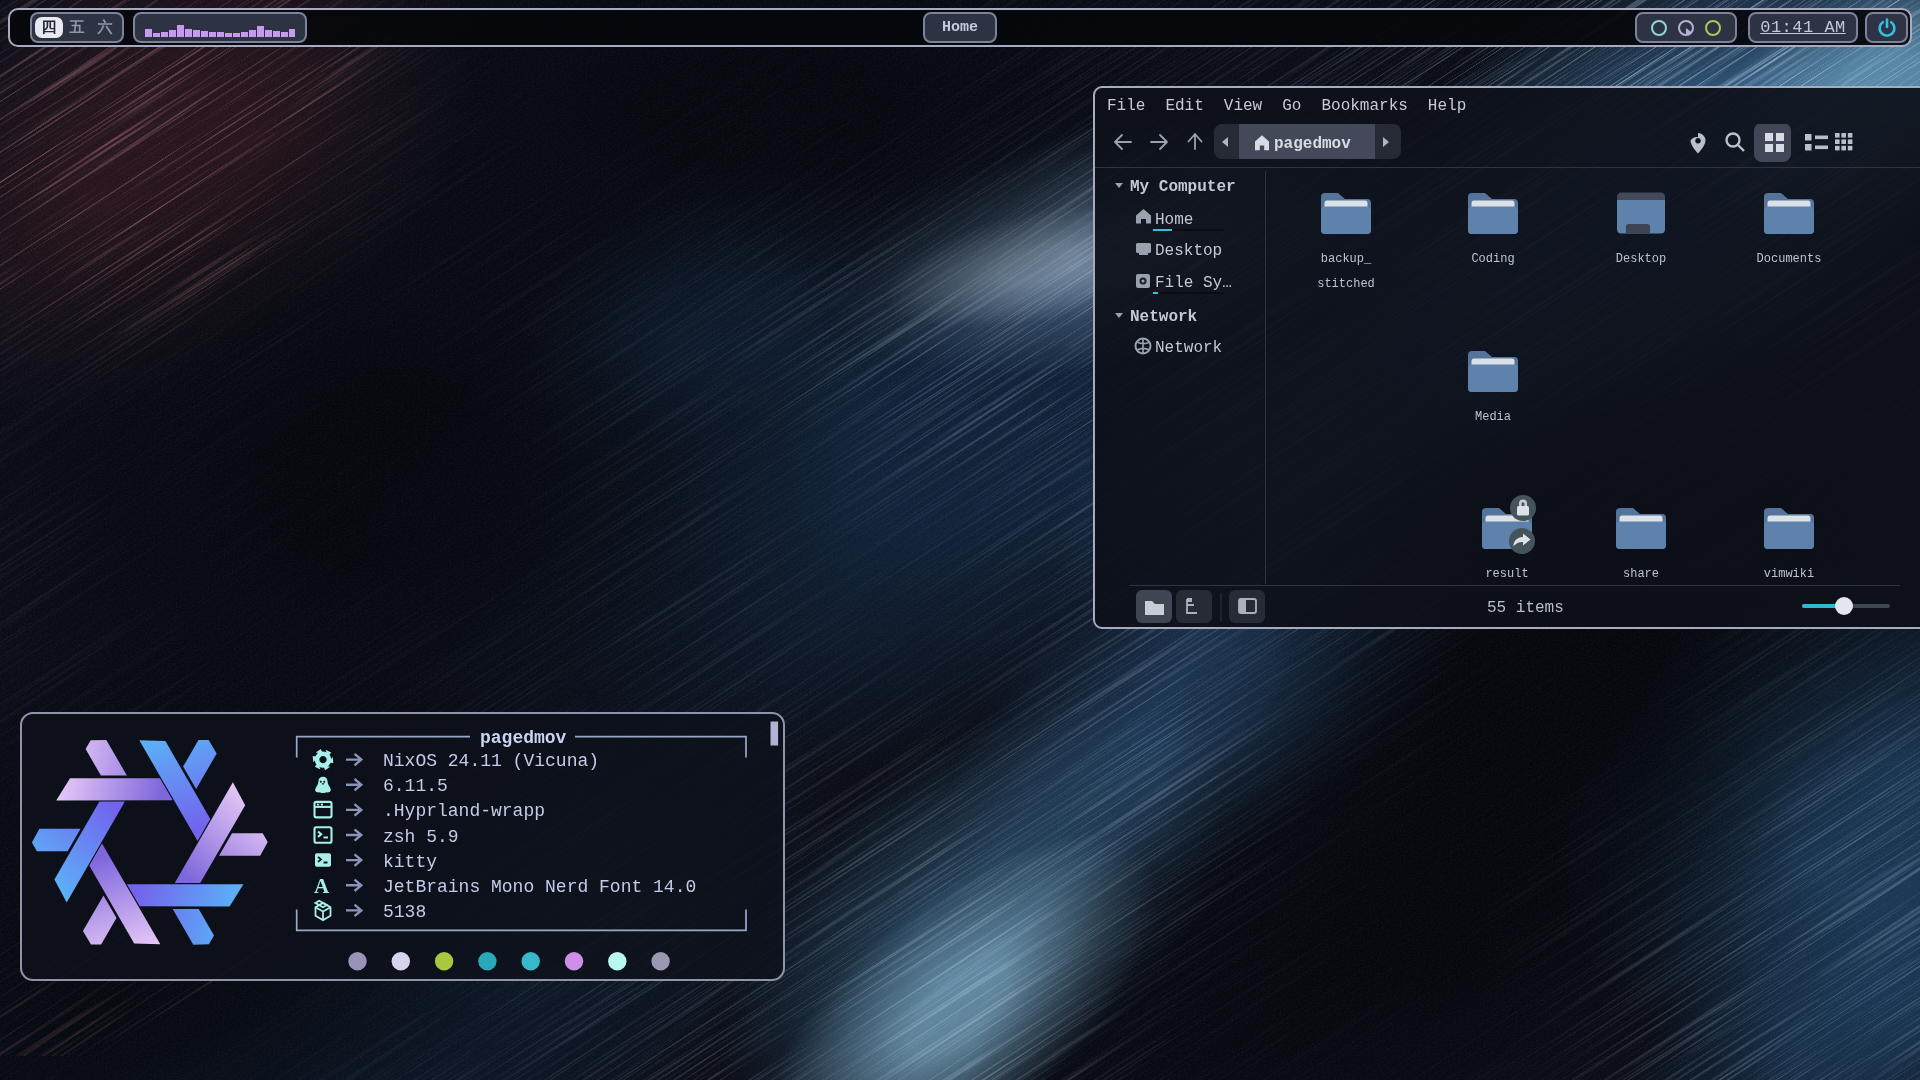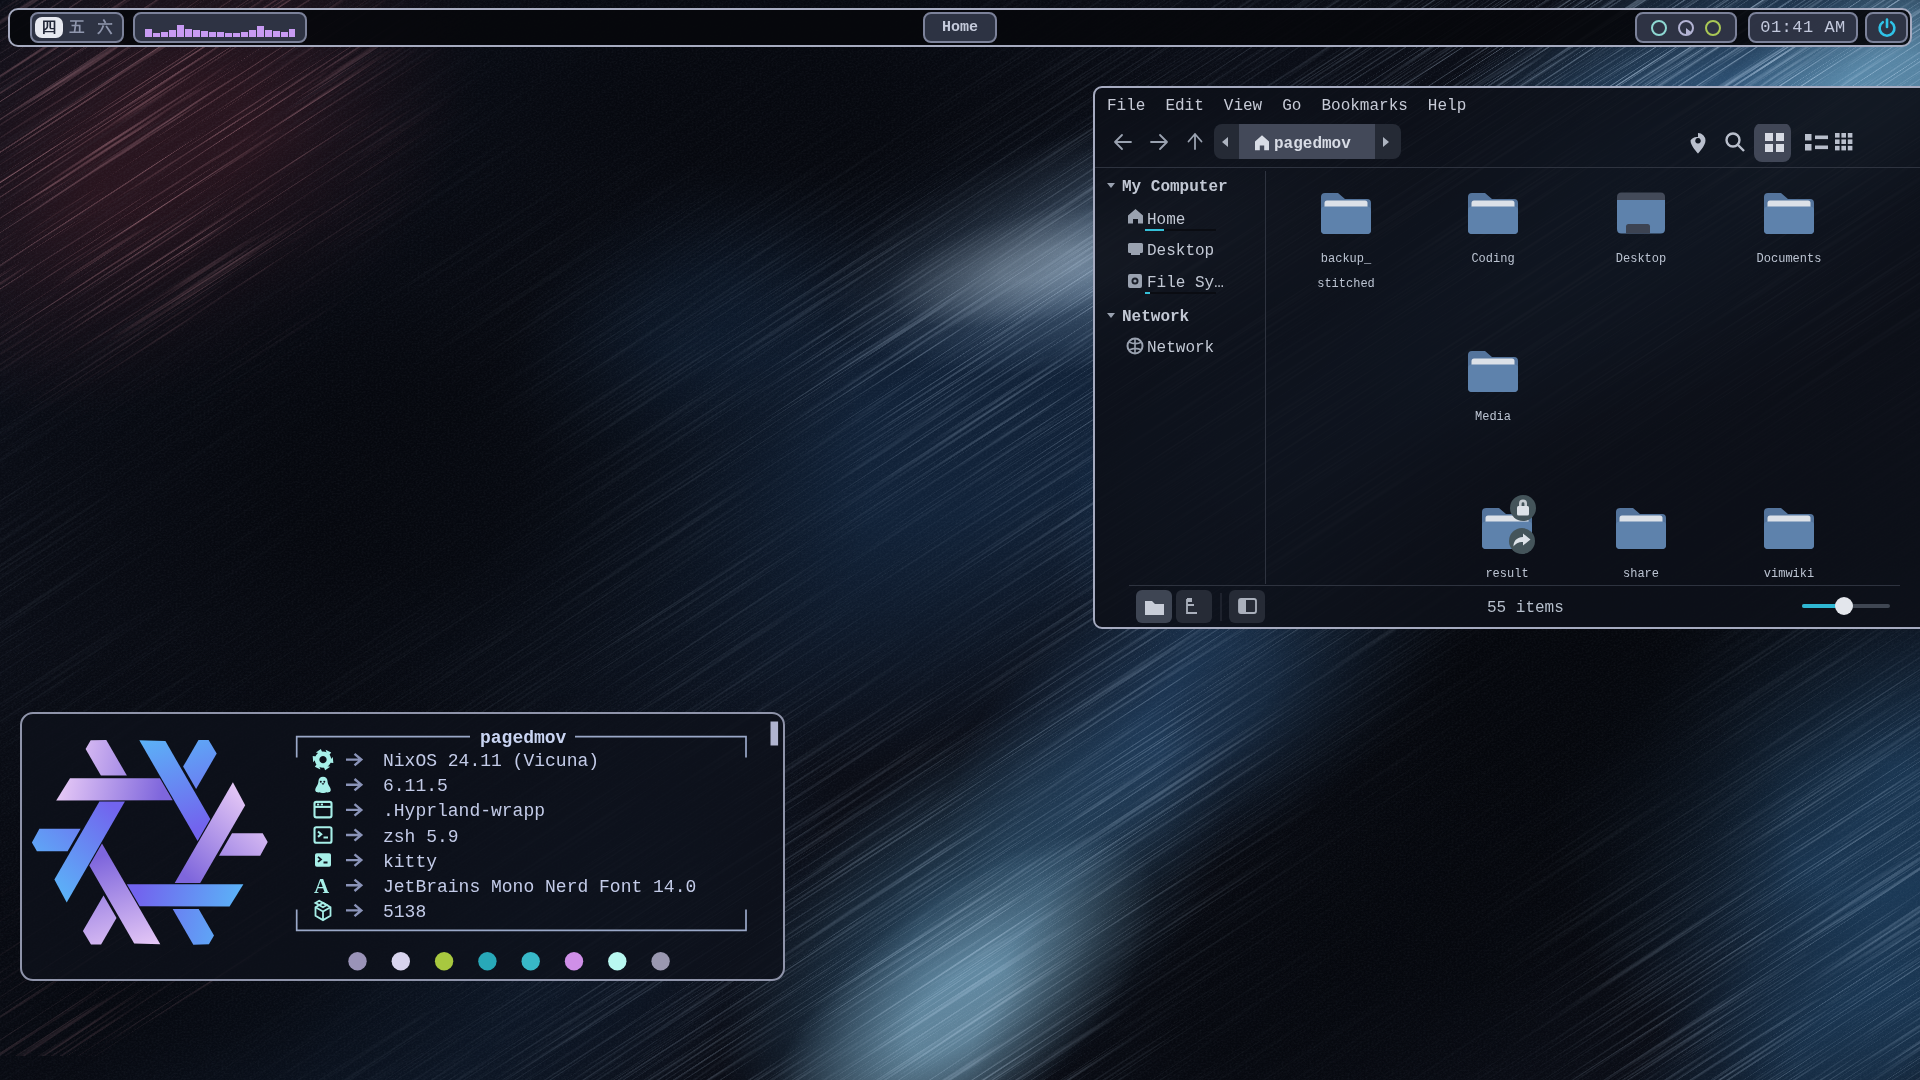--- a/index.html
+++ b/index.html
@@ -9,28 +9,28 @@
 
 #bar { position:absolute; left:8px; top:8px; width:1904px; height:39px; background:rgba(6,7,12,0.93); border:2px solid #a6abc0; border-radius:10px; }
 .mod { position:absolute; top:2px; height:31px; background:rgba(53,59,77,0.85); border:2px solid #7c829a; border-radius:8px; display:flex; align-items:center; }
 #ws { left:20px; width:94px; padding:0 3px; gap:0; }
 #ws .act { background:#e7e9f0; color:#232838; border-radius:7px; width:29px; height:21px; font-size:15px; font-weight:bold; display:flex; align-items:center; justify-content:center; }
 #ws .in { color:#8f96ad; font-size:15px; font-weight:bold; width:29px; text-align:center; }
 #viz { left:123px; width:174px; }
 #viz svg { margin:0 10px; }
 #home { left:913px; width:74px; justify-content:center; color:#c5cbdb; font-weight:bold; font-size:15px; }
 #stat { left:1625px; width:102px; justify-content:center; gap:9px; }
-#clock { left:1738px; width:110px; justify-content:center; color:#c2c8dc; font-size:17px; letter-spacing:0.5px; }
+#clock { left:1738px; width:110px; justify-content:center; color:#c2c8dc; font-size:17px; letter-spacing:0.5px;text-decoration:underline; }
 #pwr { left:1855px; width:43px; justify-content:center; }
 
 
 #fm { position:absolute; left:1093px; top:86px; width:897px; height:543px; background:rgba(13,16,25,0.93); border:2px solid #a6abc0; border-radius:9px; overflow:hidden; color:#c6cad6; }
 #fm .menus { height:36px; display:flex; align-items:center; gap:20px; padding-left:12px; font-size:16px; color:#c6cad6; }
 #fm .toolbar { height:44px; position:relative; border-bottom:1px solid #2e333f; }
-#fm .side { position:absolute; left:0; top:83px; bottom:43px; width:171px; border-right:1px solid #2e333f; font-size:16px; }
+#fm .side { position:absolute; left:0; top:83px; bottom:43px; width:171px; border-right:1px solid #2e333f; font-size:16px;padding-left:8px; }
 #fm .grid { position:absolute; left:172px; top:83px; right:0; bottom:43px; }
 #fm .statusbar { position:absolute; left:0; right:0; bottom:0; height:42px;margin-left:34px; }
 .icell { position:absolute; width:130px; text-align:center; color:#bcc4d2; font-size:12px; line-height:25px; }
 .icell > svg:first-child { display:block; margin:0 auto 11px auto; }
 .icell .emb { position:absolute; left:61px; top:-20px; }
 
 
 #fetch { position:absolute; left:20px; top:712px; width:765px; height:269px; background:rgba(14,17,27,0.82); border:2px solid #8f94aa; border-radius:13px; }
 #fetch .flake { position:absolute; left:-2px; top:-4px; }
 #ftext { position:absolute; left:290px; top:712px; }

